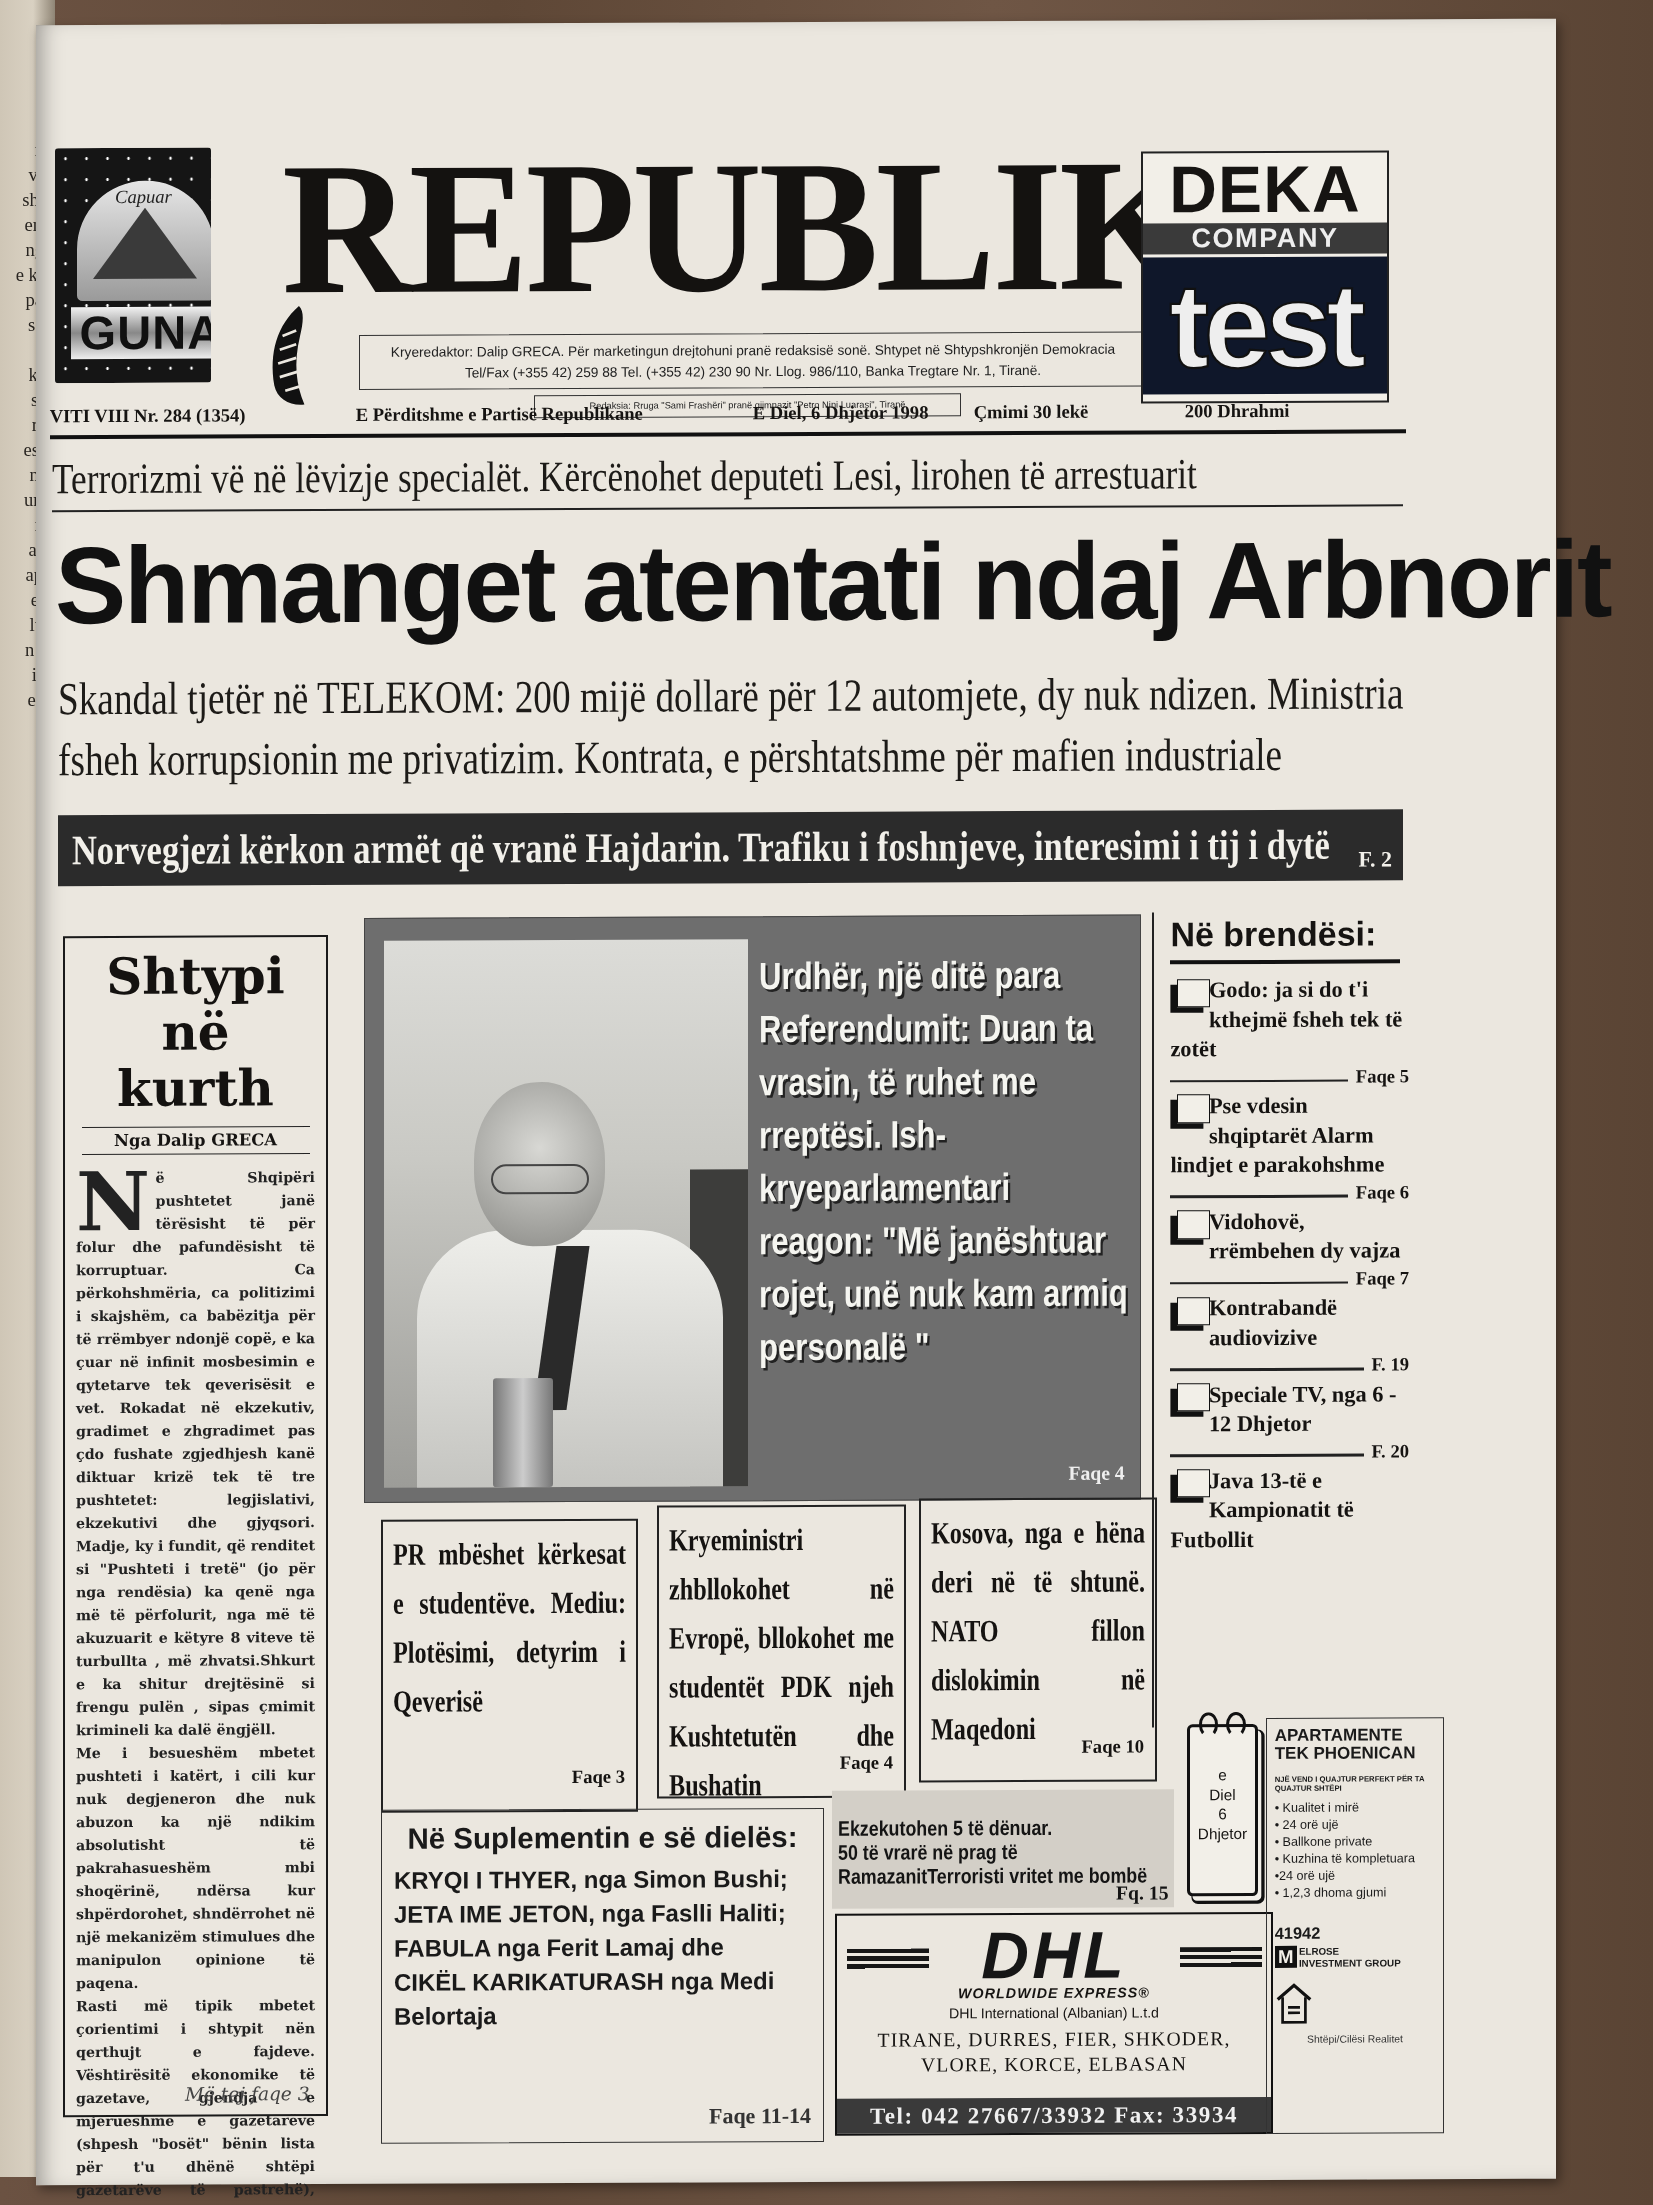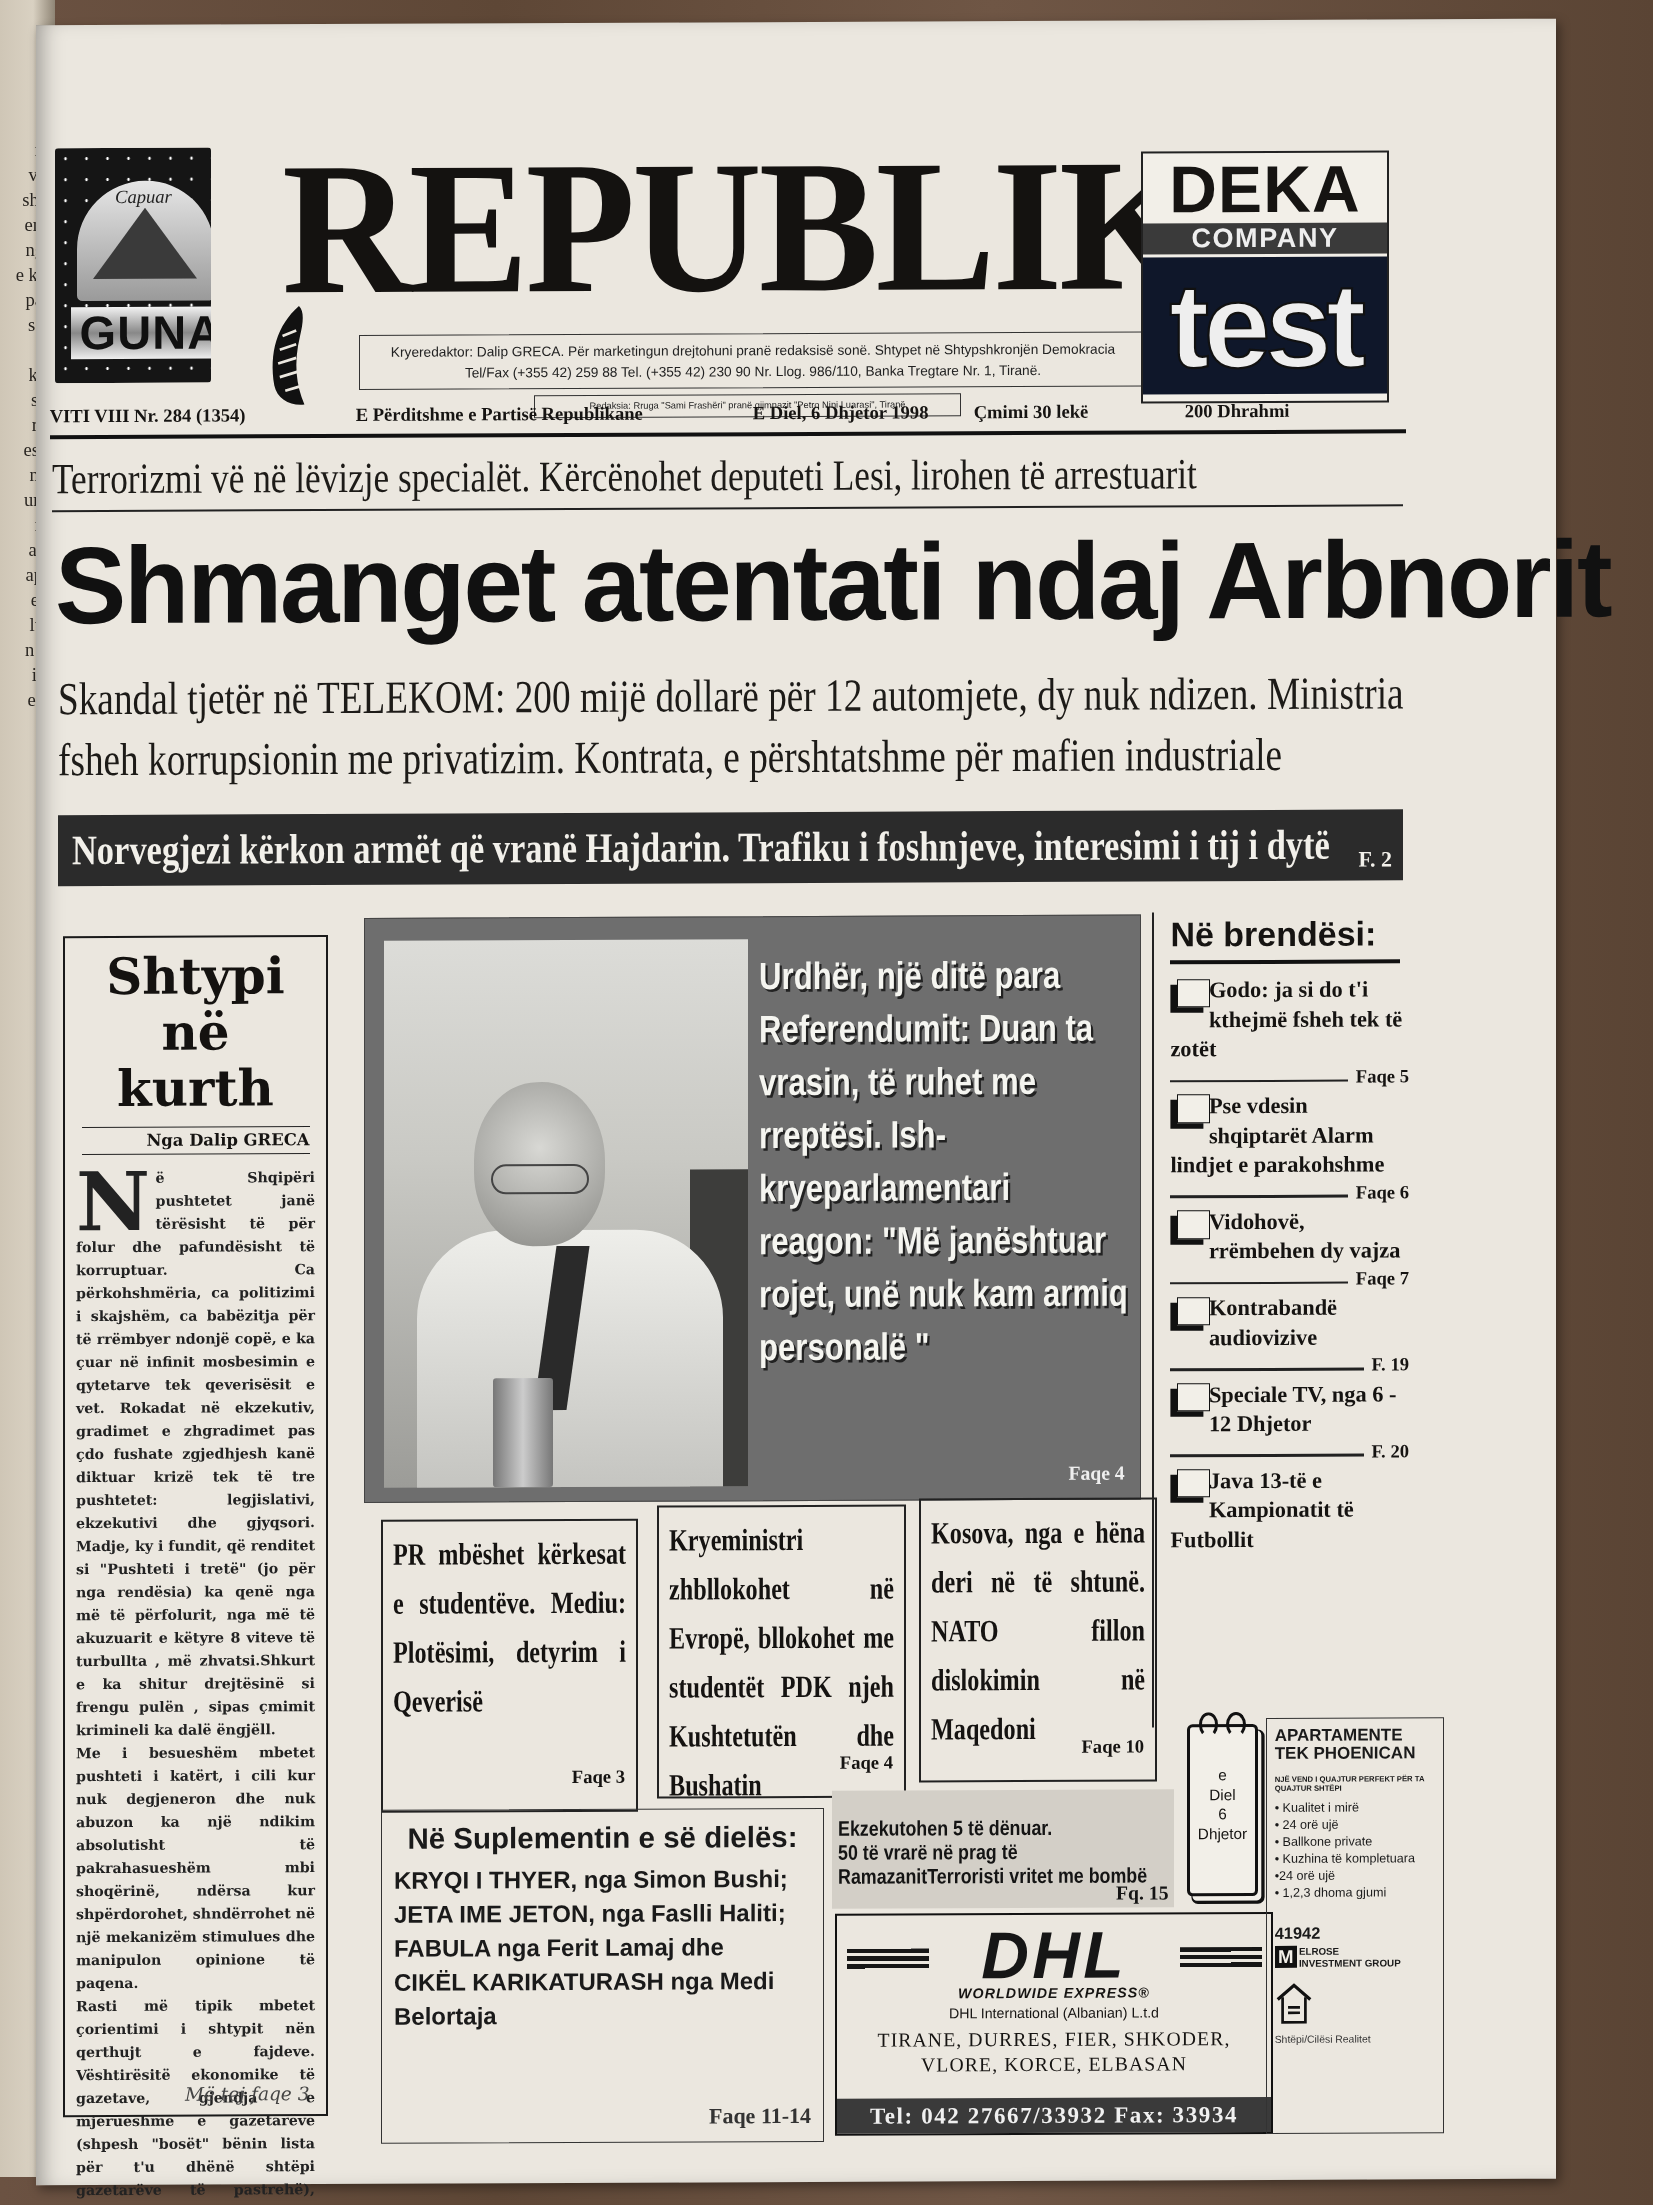--- a/index.html
+++ b/index.html
@@ -122,21 +122,21 @@
     position: absolute; left: 27px; top: 911px; width: 265px; height: 1181px;
     border: 2.7px solid #1a1a1a; padding: 11px 11px;
     font-family: "DejaVu Serif", serif;
   }
   .editorial h2 {
     font-family: "DejaVu Serif", serif; font-weight: bold; font-size: 50px; line-height: 56px;
     text-align: center; color: #141210;
   }
   .editorial .byline {
     border-top: 1.1px solid #222; border-bottom: 1.1px solid #222; margin: 9.8px 5.5px 12px;
-    text-align: right; font-size: 16.4px; font-weight: bold; line-height: 26px;
+    text-align: center; font-size: 16.4px; font-weight: bold; line-height: 26px;
   }
   .editorial .body {
     font-size: 14.2px; line-height: 23px; text-align: justify; font-weight: bold; color: #222;
   }
   .editorial .drop {
     float: left; font-size: 81px; line-height: 66px; font-weight: bold; margin: 2.2px 5.5px 0 0;
   }
   .editorial .cont {
     position: absolute; right: 16.4px; bottom: 9.8px; font-style: italic; font-size: 18.6px; color: #444;
   }
@@ -249,21 +249,21 @@
     border: 1.6px solid #333; padding: 7.7px 7.7px;
     font-family: "Liberation Sans", sans-serif; color: #1a1a1a;
   }
   .apt h5 { font-size: 17px; line-height: 18.6px; font-weight: bold; }
   .apt .tag { font-size: 7.7px; line-height: 8.8px; font-weight: bold; margin: 12px 0 6.6px; }
   .apt ul { list-style: none; font-size: 12.6px; line-height: 17px; }
   .apt .phone { text-align: left; font-weight: bold; font-size: 16.4px; margin-top: 22px; }
   .apt .mel { display: flex; align-items: flex-start; margin-top: 3.3px; font-weight: bold; font-size: 9.8px; line-height: 12px; }
   .apt .mel .m { background: #111; color: #f2efe8; font-size: 18.6px; width: 22px; height: 22px; line-height: 22px; text-align: center; margin-right: 2.2px; }
   .apt .house { margin: 12px auto 0; width: 38px; height: 44px; position: relative; }
-  .apt .slogan { text-align: left; font-size: 10.4px; margin-top: 5.5px; color: #333; }
+  .apt .slogan { text-align: center; font-size: 10.4px; margin-top: 5.5px; color: #333; }
 </style>
 </head>
 <body>
 
 <div class="prev-page">
   <div class="frag" style="top:137px" id="prevfrag">ne
 ve-
 shte
 enit
 nga

